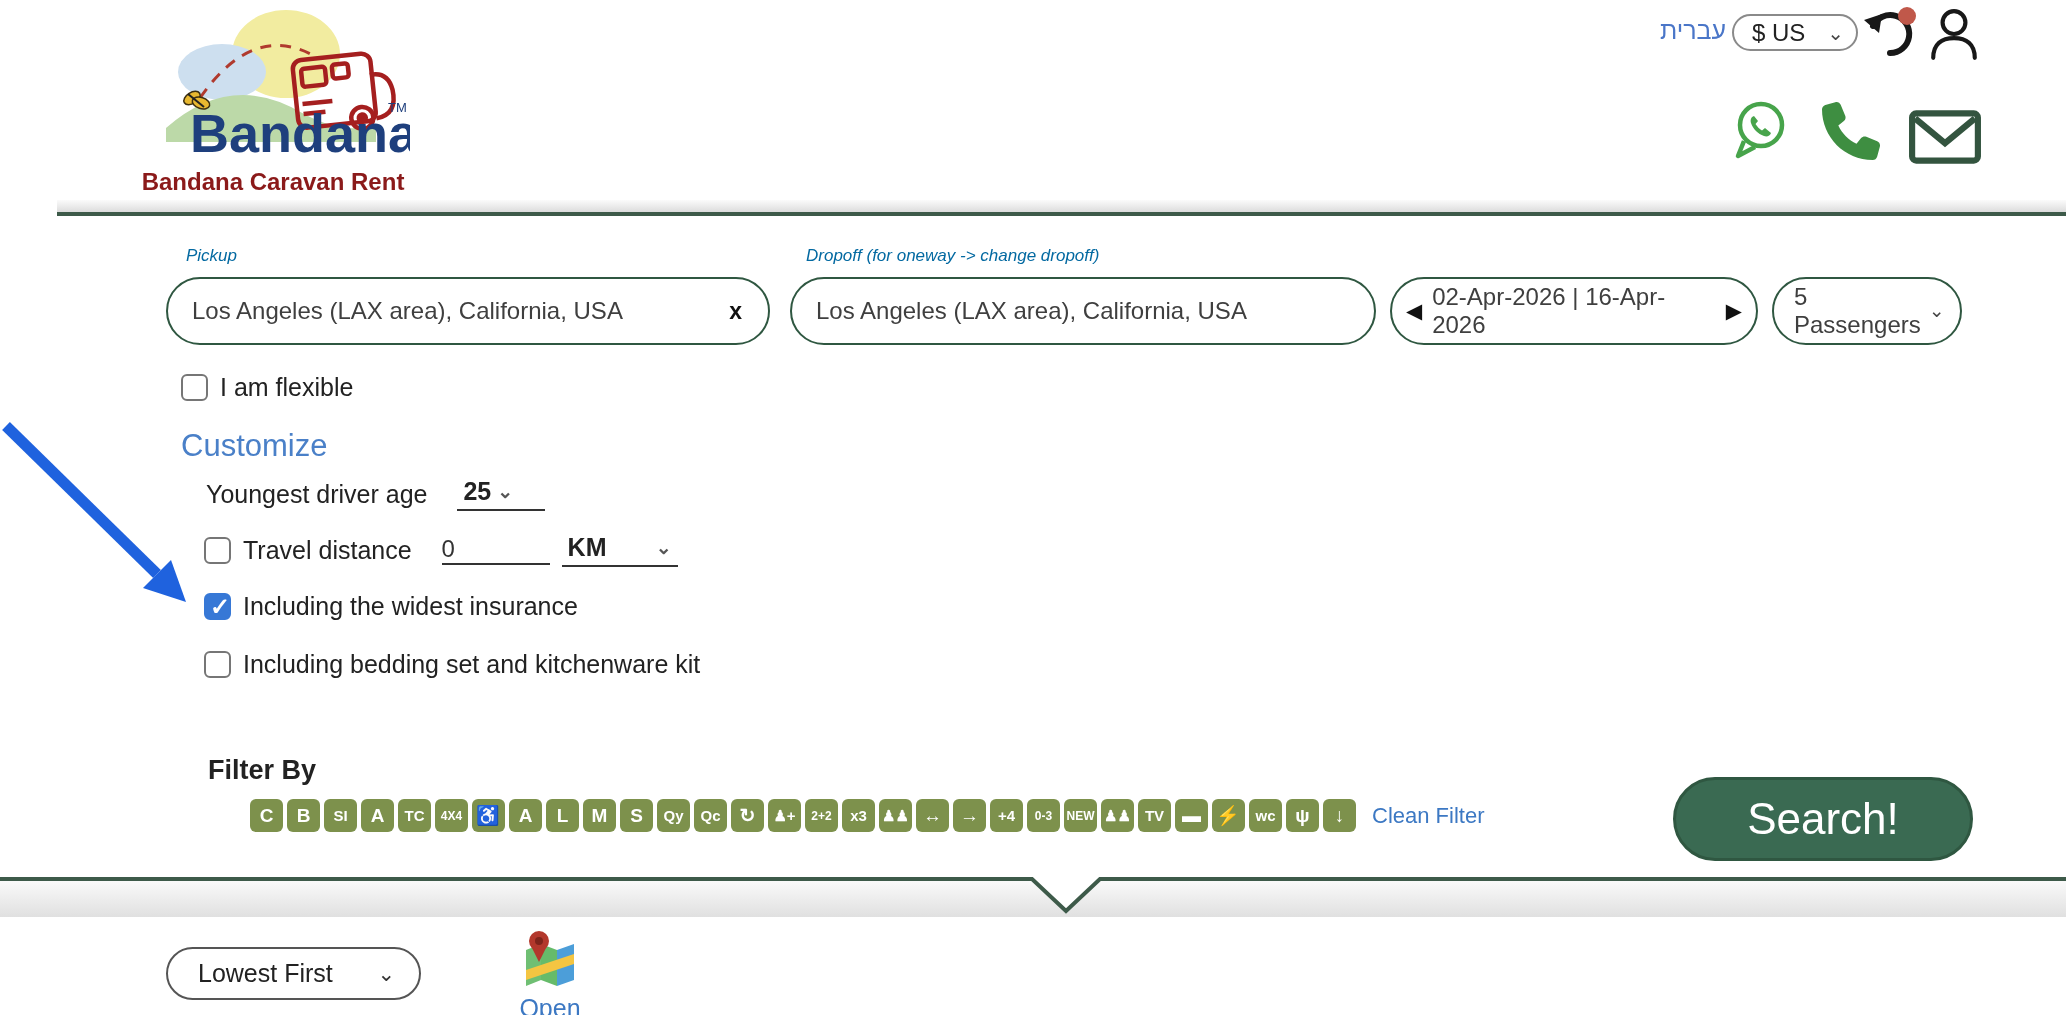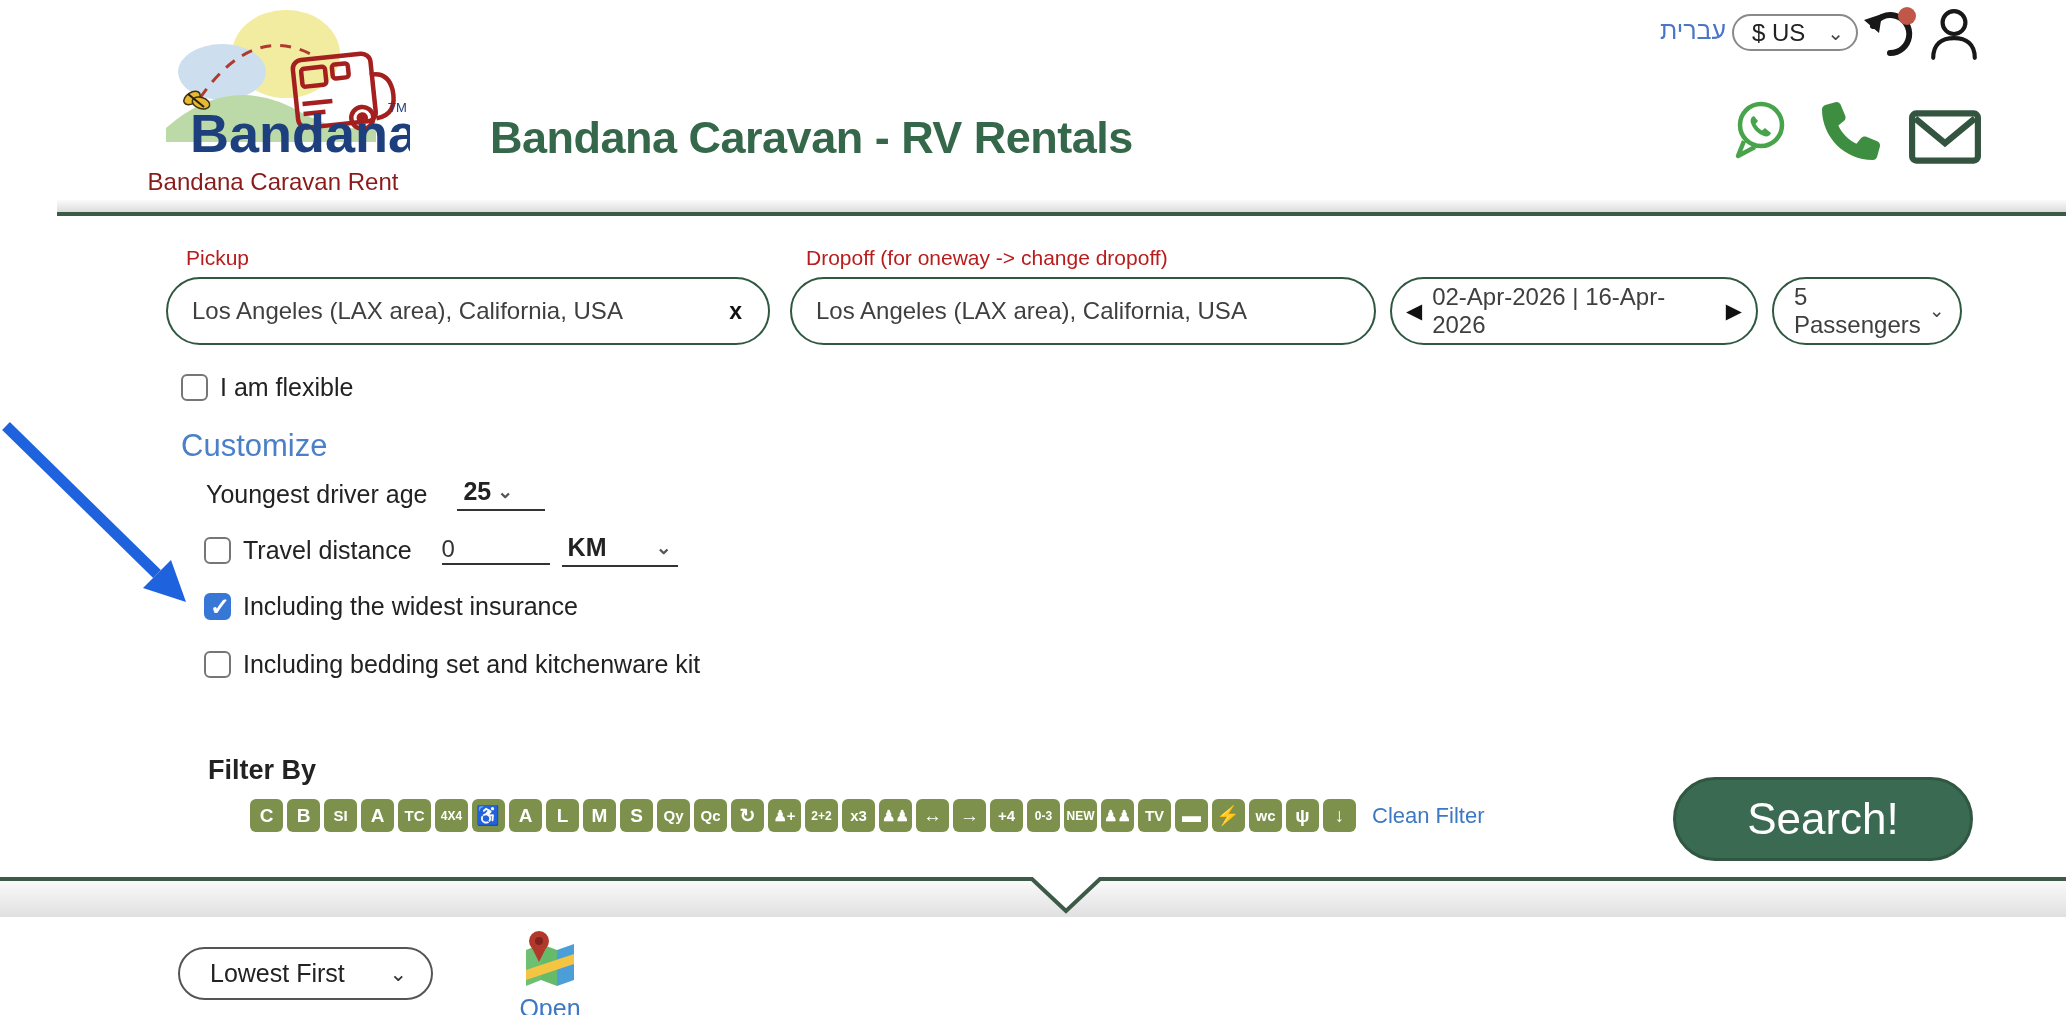--- a/index.html
+++ b/index.html
@@ -14,24 +14,24 @@
   .currency-pill { left:1732px; top:14px; width:126px; height:37px; border:2px solid #8a8a8a; border-radius:19px;
                    display:flex; align-items:center; padding:0 12px 0 18px; font-size:24px; color:#222; gap:14px; }
   .currency-pill .chev { font-size:20px; color:#444; margin-left:auto; line-height:10px; }
   .hist-wrap { left:1862px; top:6px; width:56px; height:56px; }
   .acct-wrap { left:1928px; top:8px; width:52px; height:54px; }
   .contact { top:98px; }
   .band-top { left:57px; top:200px; width:2009px; height:16px;
               background:linear-gradient(#fbfbfb,#dcdcdc); border-bottom:4px solid #3D5A49; }
 
   .logo-svg { left:136px; top:2px; }
-  .logo-caption { left:136px; top:168px; width:274px; text-align:center; font-size:24px; font-weight:normal; color:#8B1A1A; }
+  .logo-caption { left:136px; top:168px; width:274px; text-align:center; font-size:24px; font-weight:bold; color:#8B1A1A; }
 
   
-  .field-label { font-size:21px; color:#b91c1c; }
+  .field-label { font-size:17px; color:#0369a1;font-style:italic; }
   .pill { border:2.5px solid #2F5741; border-radius:34px; height:68px; background:#fff;
           display:flex; align-items:center; font-size:24px; color:#3f3f3f; }
   .pill input { border:none; outline:none; font-size:24px; color:#3f3f3f; width:100%;
                 font-family:"Liberation Sans",sans-serif; background:transparent; }
   .clear-x { font-weight:bold; font-size:23px; color:#111; padding:0 6px; cursor:pointer; }
   .tri { font-size:21px; color:#111; cursor:pointer; }
 
   .cb { display:inline-block; width:27px; height:27px; border:2.5px solid #767676; border-radius:6px;
         background:#fff; cursor:pointer; flex:0 0 auto; }
   .cb.checked { background:#3778D6; border-color:#3778D6; position:relative; }
@@ -52,21 +52,21 @@
            display:flex; align-items:center; justify-content:center; cursor:pointer; overflow:hidden; }
   .clean-filter { font-size:22px; margin-left:12px; }
 
   .search-btn { left:1673px; top:777px; width:300px; height:84px; border-radius:42px; background:#3A6A52;
                 border:3px solid #2F5741; color:#fff; font-size:44px; display:flex; align-items:center;
                 justify-content:center; cursor:pointer; }
 
   .band-bottom { left:0; top:879px; width:2066px; height:38px; background:linear-gradient(#fbfbfb,#e0e0e0); }
   .notch-svg { left:0; top:873px; }
 
-  .sort-pill { left:178px; top:947px; width:255px; height:53px; border:2px solid #555; border-radius:27px;
+  .sort-pill { left:166px; top:947px; width:255px; height:53px; border:2px solid #555; border-radius:27px;
                display:flex; align-items:center; padding:0 24px 0 30px; font-size:25px; color:#222; cursor:pointer; }
   .sort-pill .chev { margin-left:auto; font-size:21px; color:#333; line-height:10px; }
   .map-wrap { left:495px; top:928px; width:110px; text-align:center; }
   .open-map { font-size:25px; margin-top:2px; }
 
   .annot-arrow { left:0; top:414px; pointer-events:none; }
 </style>
 </head>
 <body>
 
@@ -89,21 +89,20 @@
       <rect x="199" y="62" width="16" height="14" rx="3"></rect>
       <circle cx="224" cy="118" r="11"></circle>
       <circle cx="224" cy="118" r="3.5" fill="#A51F1F"></circle>
       <path d="M166 98 h30 M166 108 h22"></path>
     </g>
     <text x="54" y="150" font-size="54" font-weight="bold" fill="#1E3F7D">Bandana</text>
     <text x="252" y="110" font-size="13" fill="#1E3F7D">TM</text>
   </svg>
   <div class="abs logo-caption">Bandana Caravan Rent</div>
 
-  <div class="abs title">Bandana Caravan - RV Rentals</div>
 
   <div class="abs lang-link">עברית</div>
   <div class="abs currency-pill">
     <span>$ US</span>
     <span class="chev">⌄</span>
   </div>
   <div class="abs hist-wrap">
     <svg width="56" height="56" viewBox="0 0 56 56">
       <path d="M28 47 a19 19 0 1 0 -17 -27" fill="none" stroke="#181818" stroke-width="6" stroke-linecap="round"></path>
       <polygon points="2,14 20,8 17,27" fill="#181818"></polygon>

